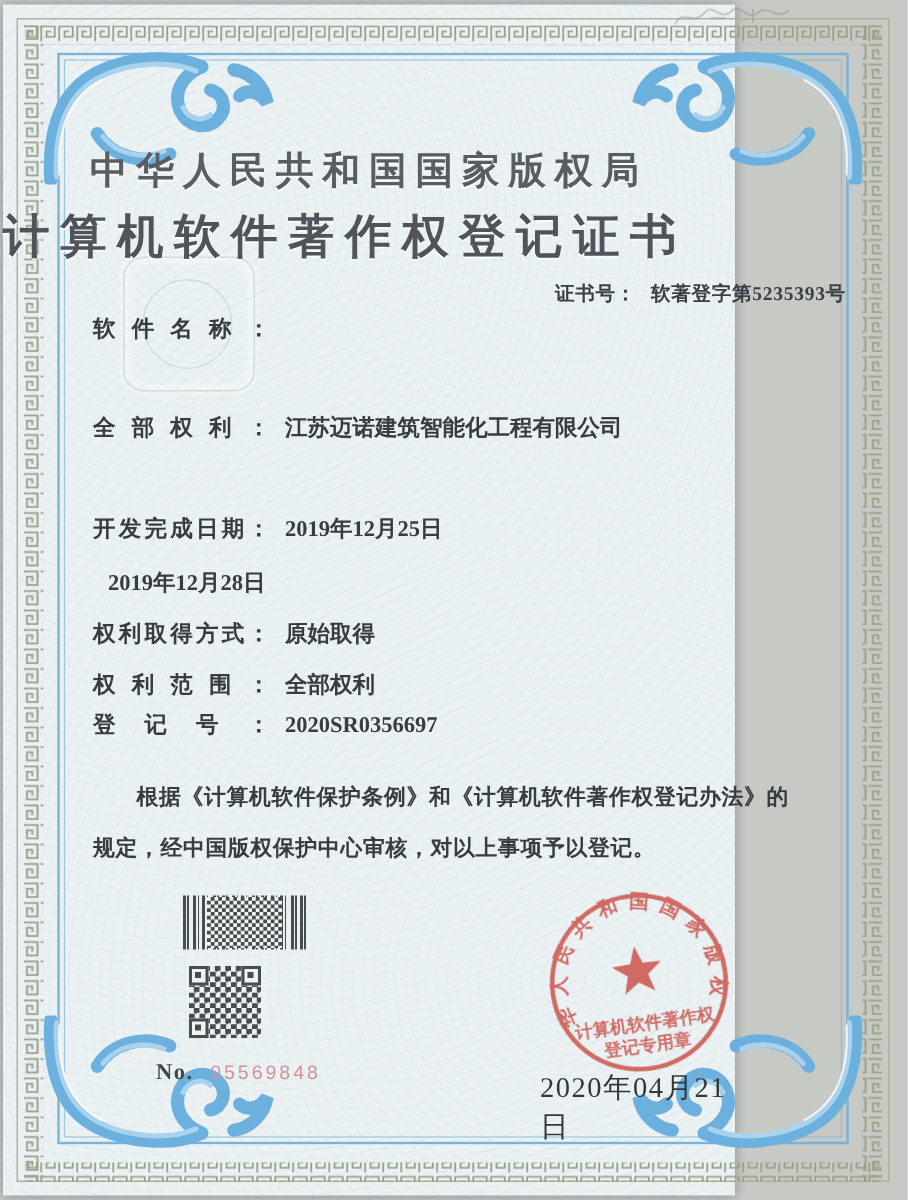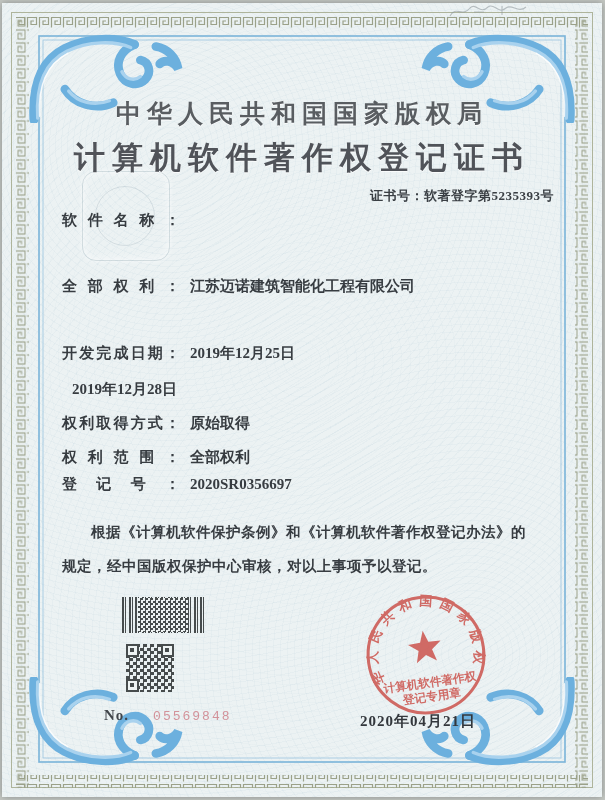--- a/index.html
+++ b/index.html
@@ -2,46 +2,46 @@
 <html><head>
 <meta charset="utf-8">
 <style>
   html,body{margin:0;padding:0;}
   body{
     width:605px;height:800px;overflow:hidden;position:relative;
     background:#c6c9c4;
     font-family:"Liberation Serif","DejaVu Serif",serif;
   }
   .page{
-    position:absolute;left:2px;top:3px;width:600px;height:794px;
+    position:absolute;left:2px;top:3px;width:488px;height:794px;
     background-color:#ecf2f3;
     background-image:
       repeating-radial-gradient(circle at 28% 18%, rgba(115,160,185,.055) 0 1px, rgba(0,0,0,0) 1px 6px),
       repeating-radial-gradient(circle at 78% 82%, rgba(115,160,185,.05) 0 1px, rgba(0,0,0,0) 1px 7px),
       repeating-radial-gradient(circle at 50% 45%, rgba(135,175,195,.04) 0 1px, rgba(0,0,0,0) 1px 9px);
     box-shadow:0 0 7px rgba(40,50,55,.4);
   }
   .frame{position:absolute;left:0;top:0;z-index:1;}
   .content{position:absolute;inset:0;z-index:2;}
 
   .authority{
     position:absolute;left:0;top:94px;width:100%;text-align:center;
     font-size:25px;font-weight:700;letter-spacing:6px;color:#595d61;
     text-shadow:0 1px 0 rgba(255,255,255,.75);
   }
   .cert-title{
-    position:absolute;left:0;top:134px;width:100%;text-align:center;
+    position:absolute;left:0;top:134px;width:100%;text-align:left;
     font-size:31px;font-weight:700;letter-spacing:7px;color:#505359;
     text-shadow:0 1px 0 rgba(255,255,255,.75);
   }
   .cert-no{
     position:absolute;left:368px;top:184px;font-size:13px;font-weight:700;
     color:#3a3f44;letter-spacing:.5px;white-space:nowrap;
   }
-  .cert-no .v{}
+  .cert-no .v{margin-left:10px;}
 
   .frow{position:absolute;left:60px;display:flex;align-items:flex-end;
         font-size:15px;font-weight:600;color:#373c41;line-height:23px;white-space:nowrap;}
   .f-label{width:118px;flex:none;text-align:justify;text-align-last:justify;}
   .f-value{margin-left:10px;}
   .f-value .l2{display:block;}
 
   .statement{
     position:absolute;left:60px;top:512px;width:468px;
     font-size:14.5px;font-weight:600;color:#373c41;line-height:34px;
@@ -67,26 +67,26 @@
     background:repeating-conic-gradient(#474c4d 0 25%, rgba(0,0,0,0) 0 50%);
     background-size:7px 7px;
   }
   .qr .finder{position:absolute;width:13px;height:13px;border:2.5px solid #474c4d;background:#eef3f3;box-sizing:border-box;}
   .qr .finder::after{content:"";position:absolute;left:2px;top:2px;width:4px;height:4px;background:#474c4d;}
   .qr .f-tl{left:0;top:0;} .qr .f-tr{right:0;top:0;} .qr .f-bl{left:0;bottom:0;}
 
   .serial{position:absolute;left:102px;top:703px;white-space:nowrap;}
   .serial .no{font-size:15px;font-weight:600;color:#41464b;letter-spacing:1px;}
   .serial .num{font-size:13px;color:#d2929a;letter-spacing:2px;
-               font-family:Liberation Mono, monospace;margin-left:24px;}
+               font-family:Liberation Sans, sans-serif;margin-left:11px;}
 
   .seal{position:absolute;left:358px;top:586px;width:132px;height:132px;
         opacity:.84;mix-blend-mode:multiply;transform:rotate(-8deg);z-index:4;}
   .issue-date{
-    position:absolute;left:358px;top:709px;font-size:15px;font-weight:700;
+    position:absolute;left:358px;top:709px;font-size:19px;font-weight:400;
     color:#33373c;letter-spacing:1px;z-index:3;
   }
 
   .emboss{
     position:absolute;left:80px;top:168px;width:86px;height:88px;
     border:1.5px solid rgba(150,168,178,.3);border-radius:14px;
     box-shadow:inset 0 0 10px rgba(255,255,255,.7), 0 0 5px rgba(255,255,255,.6);
     z-index:1;
   }
   .emboss::after{

